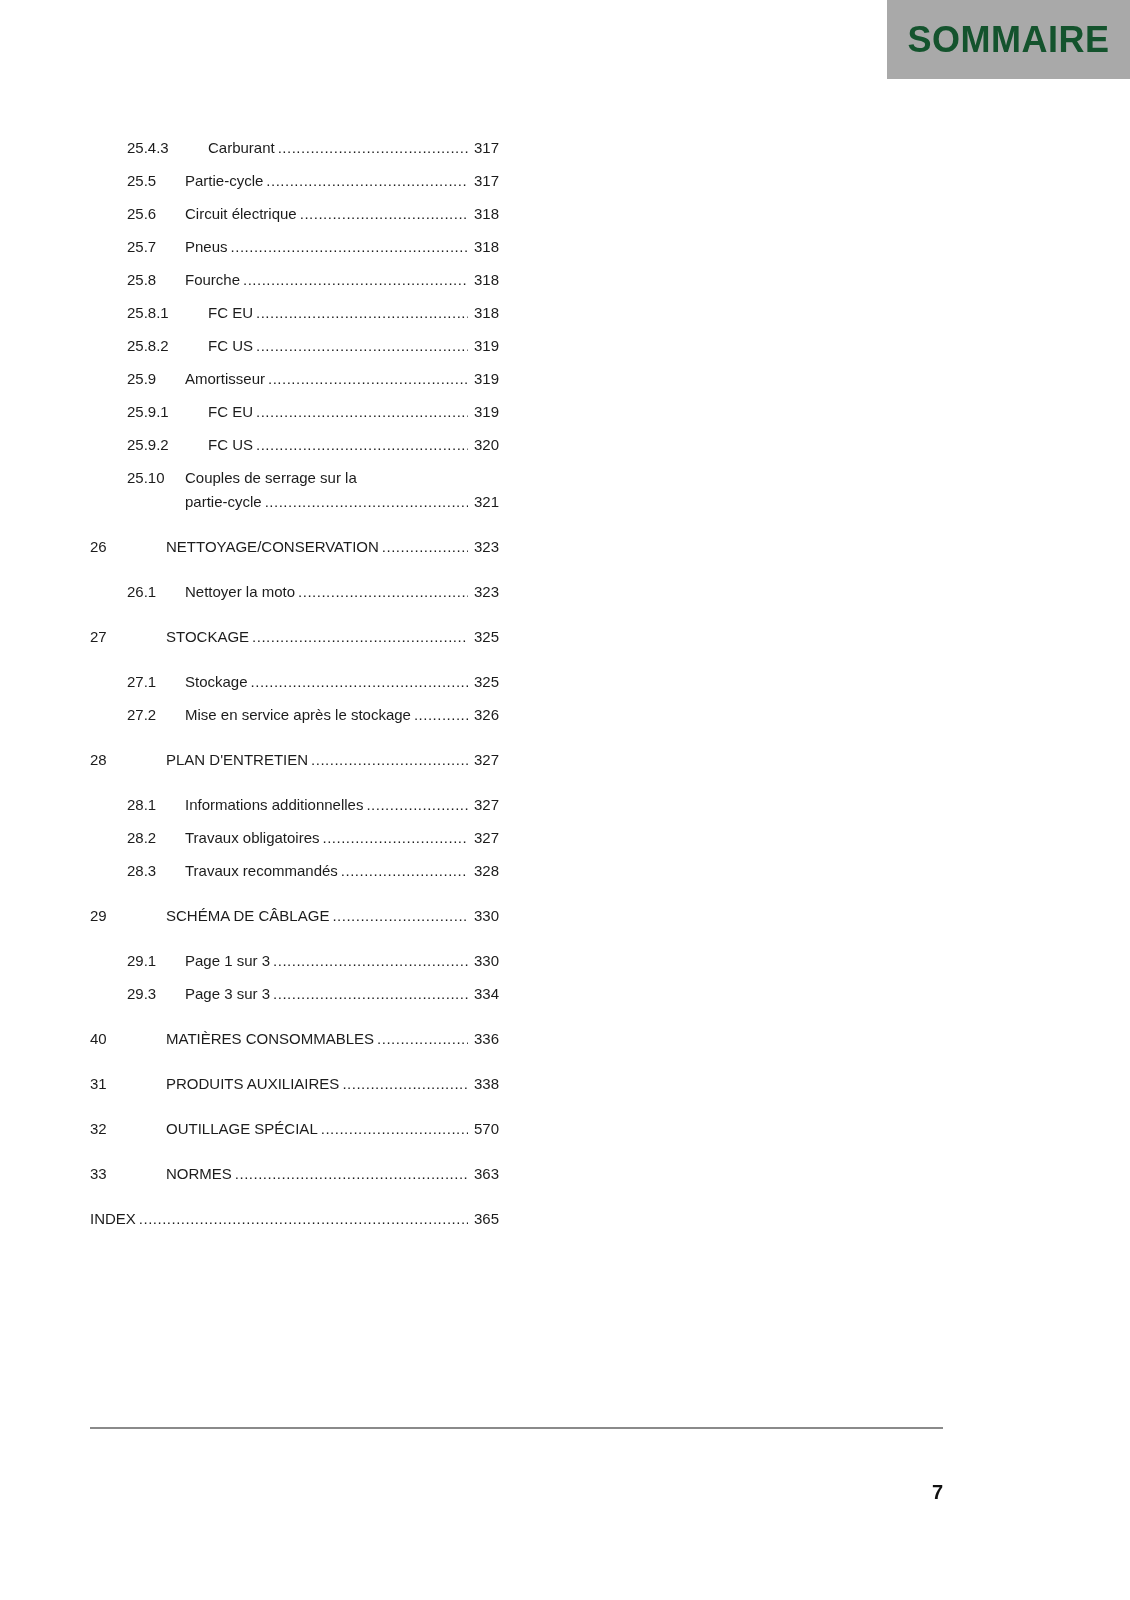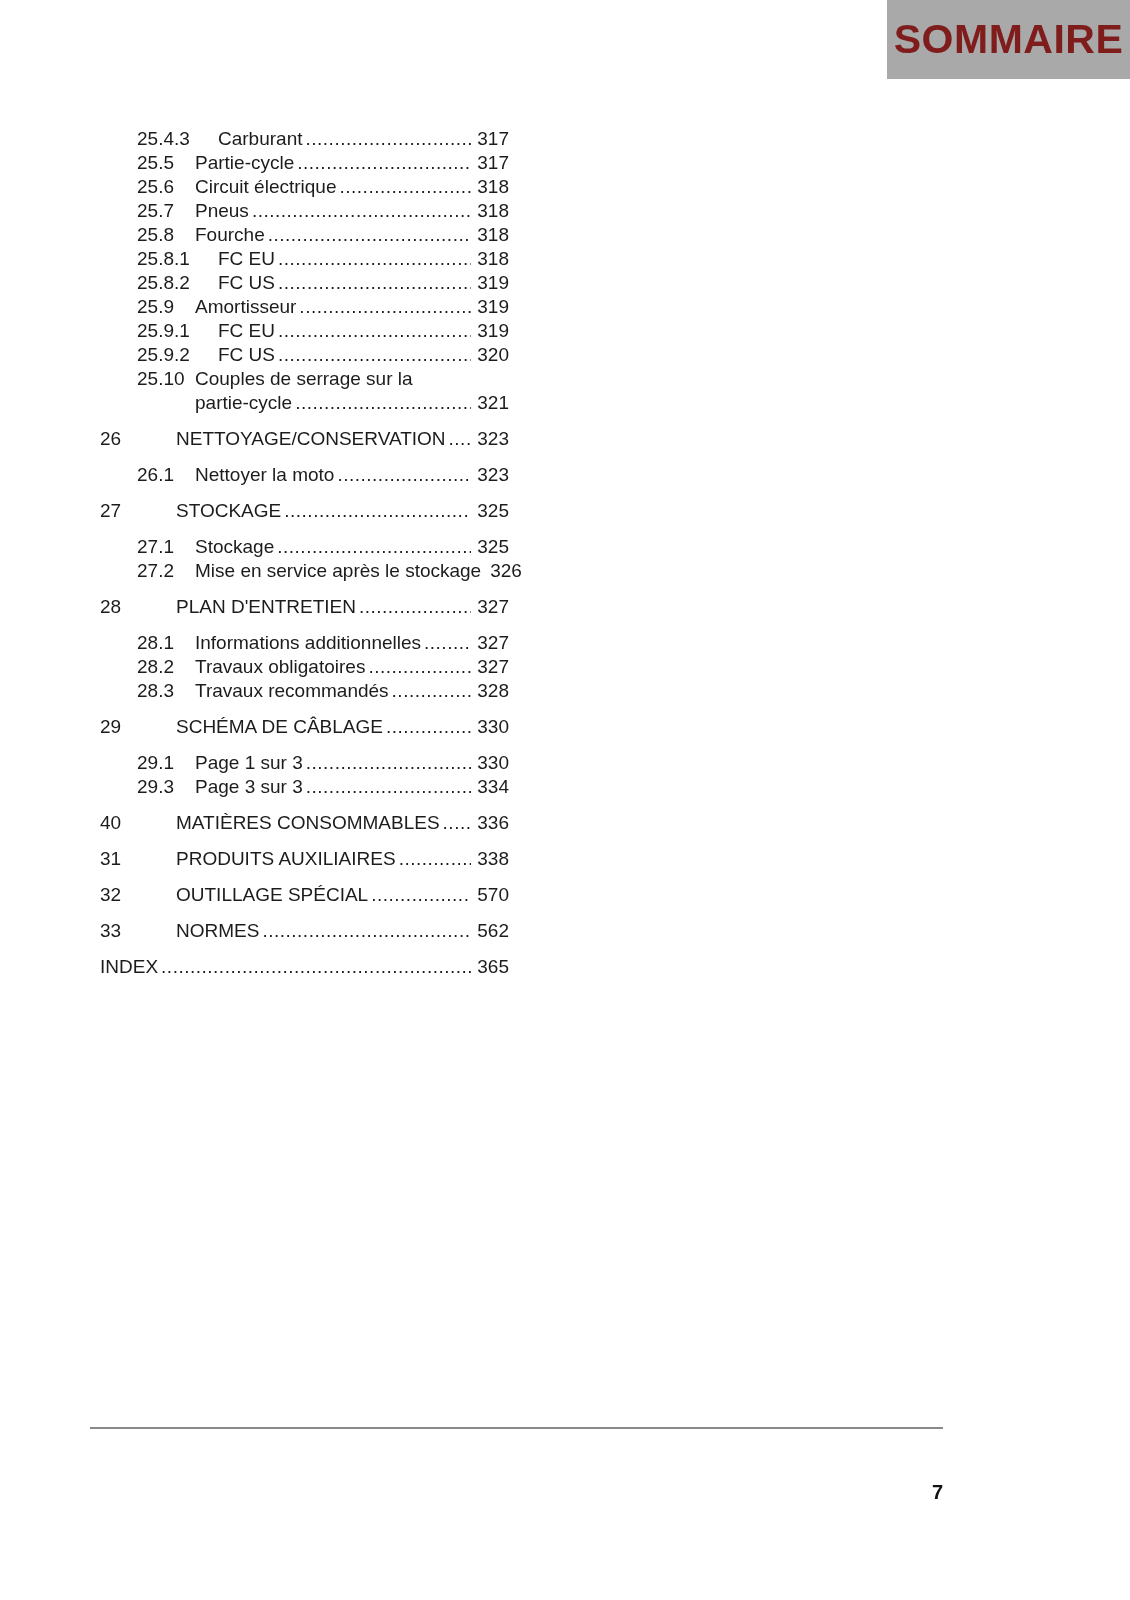--- a/index.html
+++ b/index.html
@@ -22,47 +22,48 @@
     left: 887px;
     top: 0;
     width: 243px;
     height: 79px;
     background: #a9a9a9;
     display: flex;
     align-items: center;
     justify-content: center;
   }
   .header-box .header-title {
-    font-size: 41px;
+    font-size: 36px;
     font-weight: bold;
-    color: #7f1d1d;
+    color: #14532d;
     letter-spacing: 0.5px;
   }
 
   
   .toc {
     position: absolute;
-    left: 100px;
+    left: 90px;
     top: 127px;
     width: 409px;
-    font-size: 19px;
+    font-size: 15px;
     line-height: 24px;
   }
   .row {
     display: flex;
     align-items: baseline;
   }
   .num { flex: none; }
   .lvl1 > .num { width: 35px; }
   .lvl2 > .num { width: 58px; margin-left: 37px; }
   .lvl3 > .num { width: 81px; margin-left: 37px; }
   .lvl1, .lvl0 { margin: 12px 0; gap: 41px; }
   .content {
     flex: 1 1 auto;
     min-width: 0;
+    margin-top: 9px;
   }
   .line {
     display: flex;
     align-items: baseline;
   }
   .title {
     flex: none;
     white-space: nowrap;
   }
   .dots {
@@ -396,21 +397,21 @@
       </div>
     </div>
   </div>
 
   <div class="row lvl1">
     <span class="num">33</span>
     <div class="content">
       <div class="line">
         <span class="title">NORMES</span>
         <span class="dots"></span>
-        <span class="page">562</span>
+        <span class="page">363</span>
       </div>
     </div>
   </div>
 
 
   <div class="row lvl0">
 
     <div class="content">
       <div class="line">
         <span class="title">INDEX</span>

